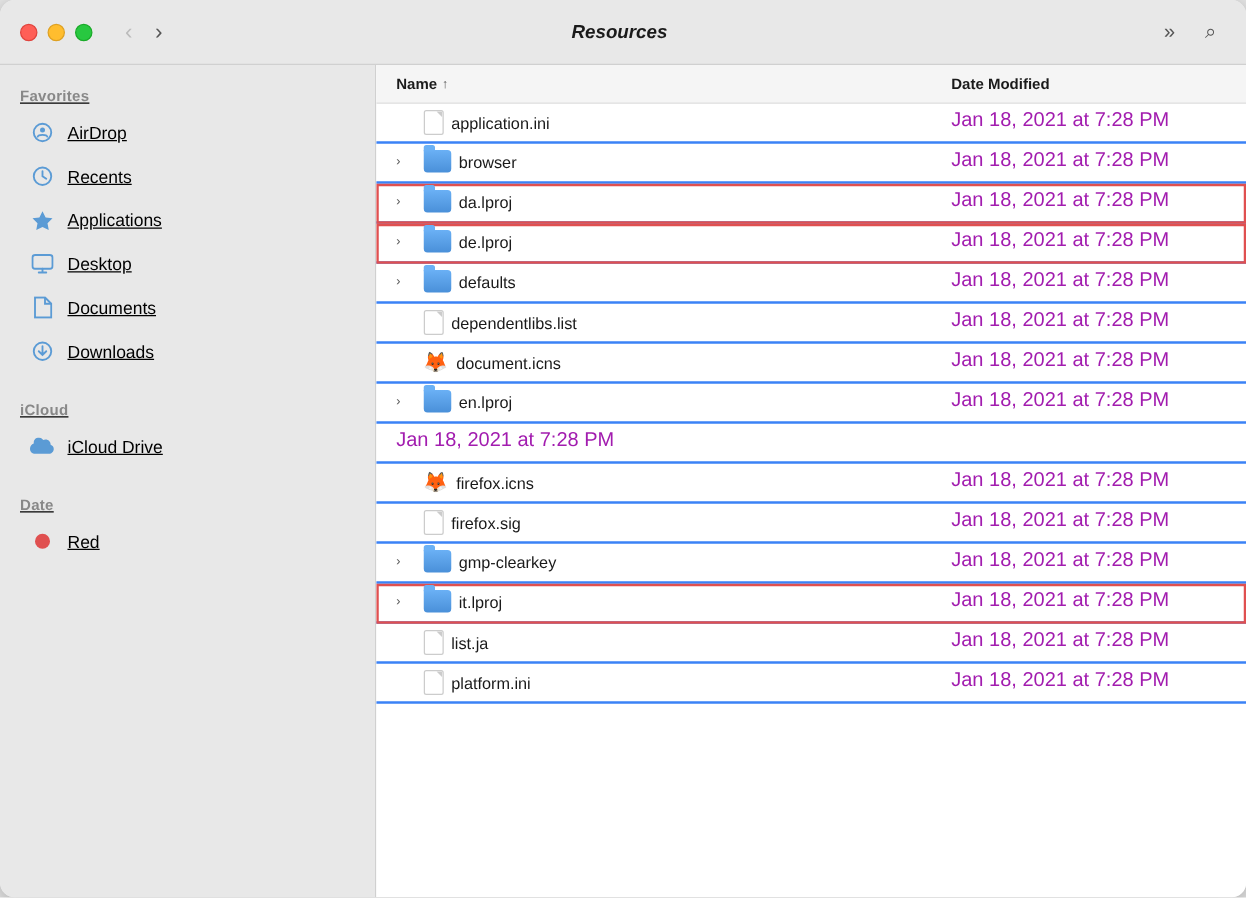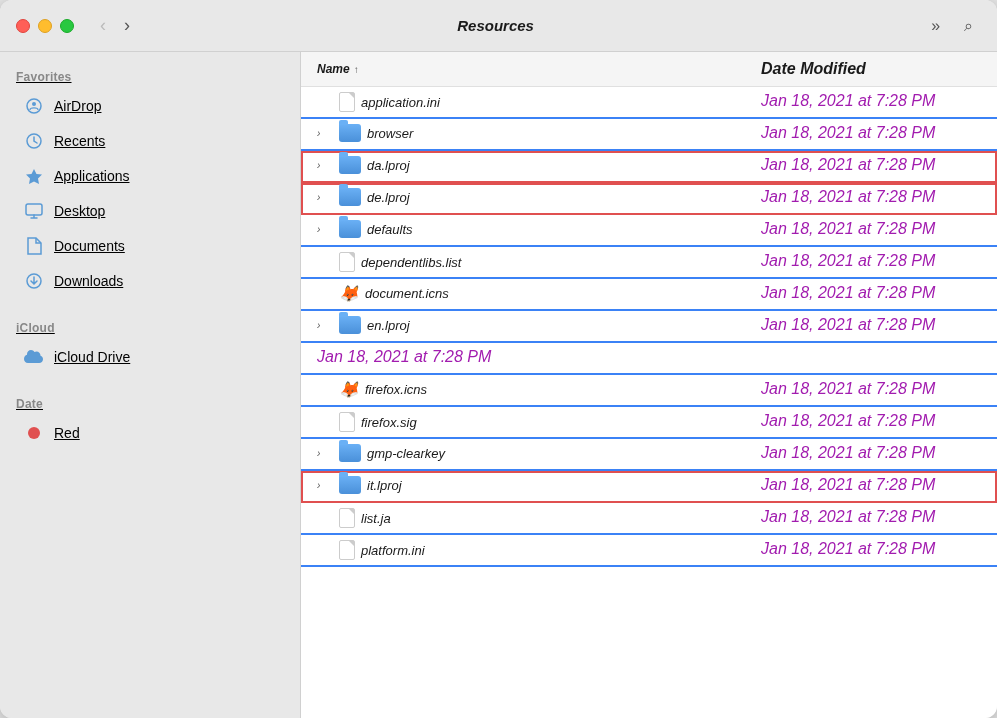--- a/index.html
+++ b/index.html
@@ -144,21 +144,20 @@
     .sidebar-label {
       font-size: 14px;
       color: #000000;
     }
 
     
     .file-list {
       flex: 1;
       background: #ffffff;
       overflow-y: auto;
-      font-style: italic;
     }
 
     .file-list-header {
       display: flex;
       padding: 8px 16px;
       border-bottom: 1px solid #e0e0e0;
       background: #f5f5f5;
       position: sticky;
       top: 0;
       z-index: 10;
@@ -169,21 +168,21 @@
       font-size: 12px;
       font-weight: 600;
       color: #1a1a1a;
       display: flex;
       align-items: center;
       gap: 4px;
     }
 
     .col-date {
       width: 220px;
-      font-size: 16px;
+      font-size: 12px;
       font-weight: 600;
       color: #1a1a1a;
     }
 
     .sort-arrow {
       font-size: 10px;
       color: #555;
     }
 
     .file-row {

